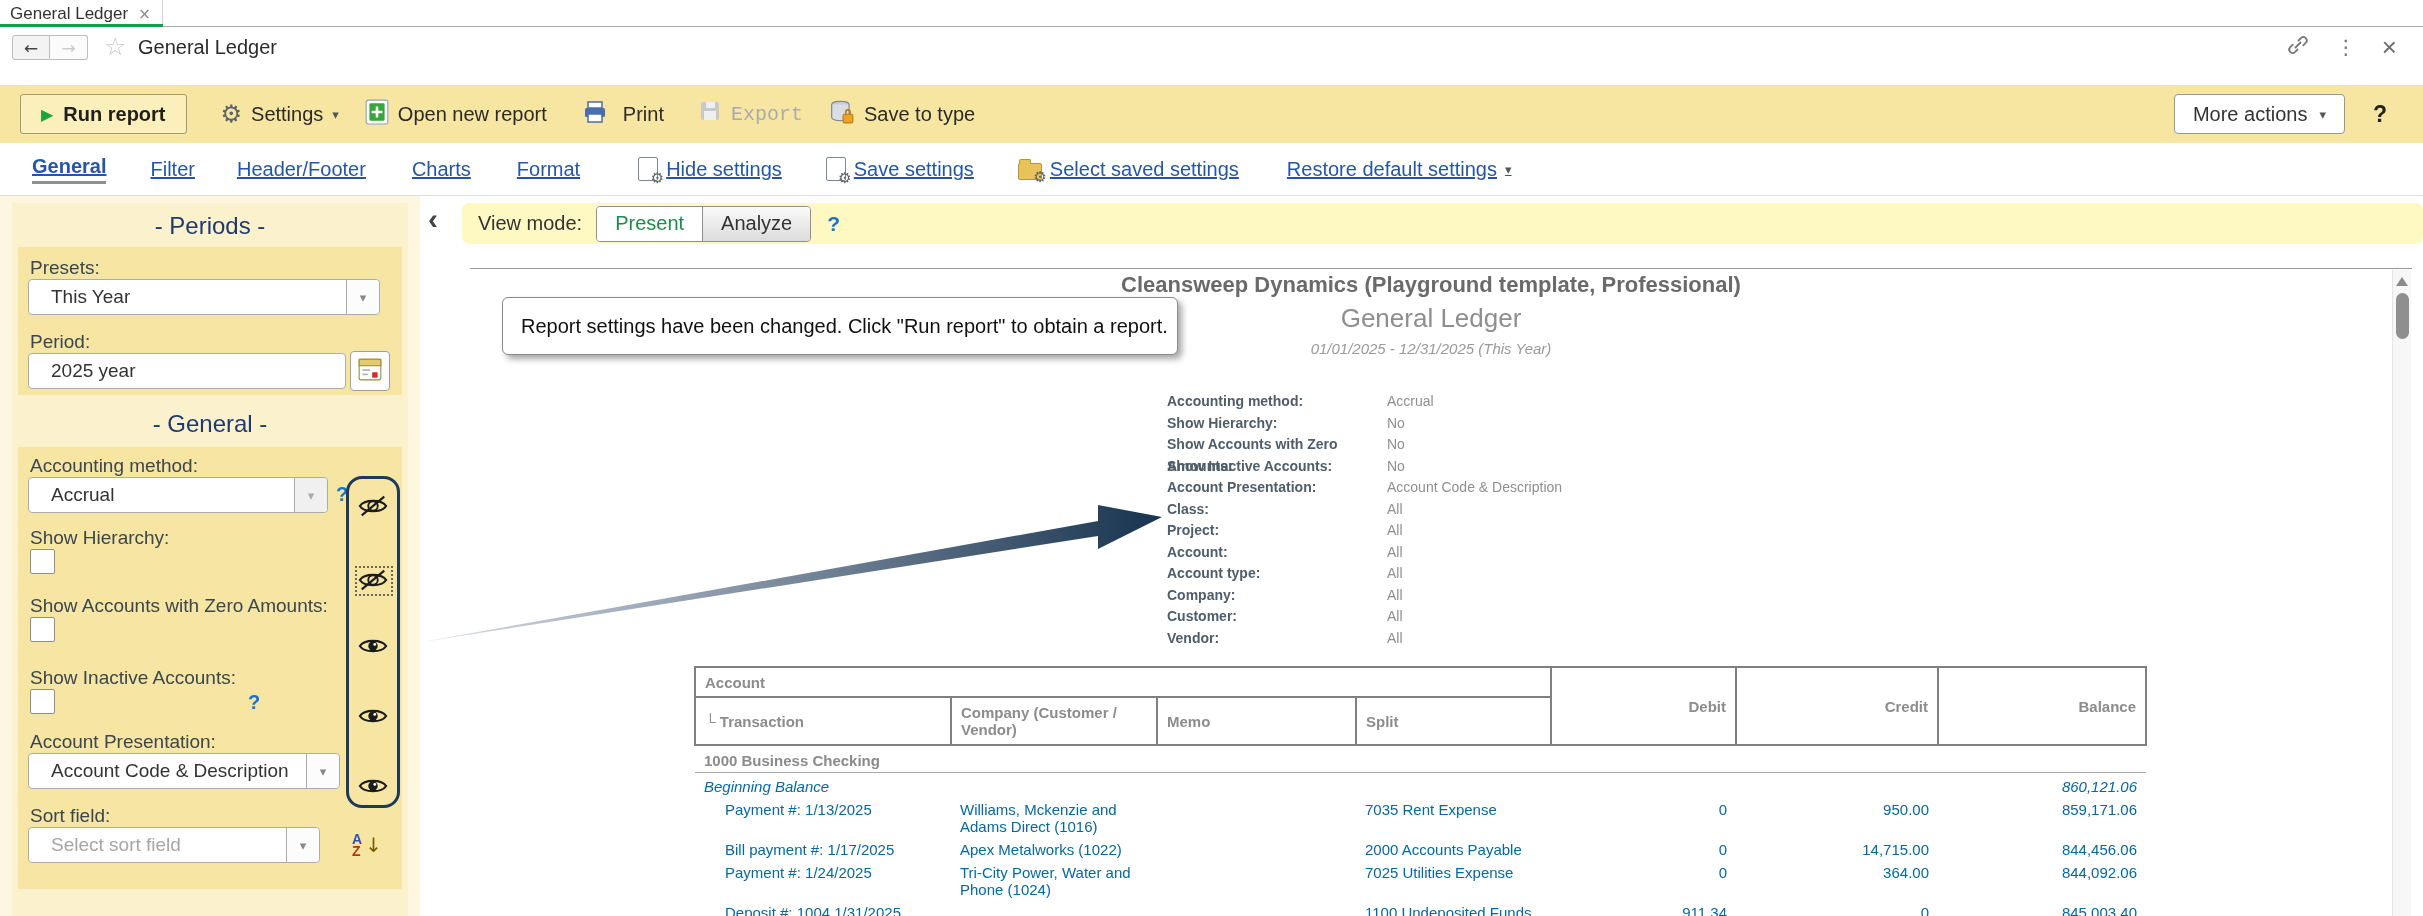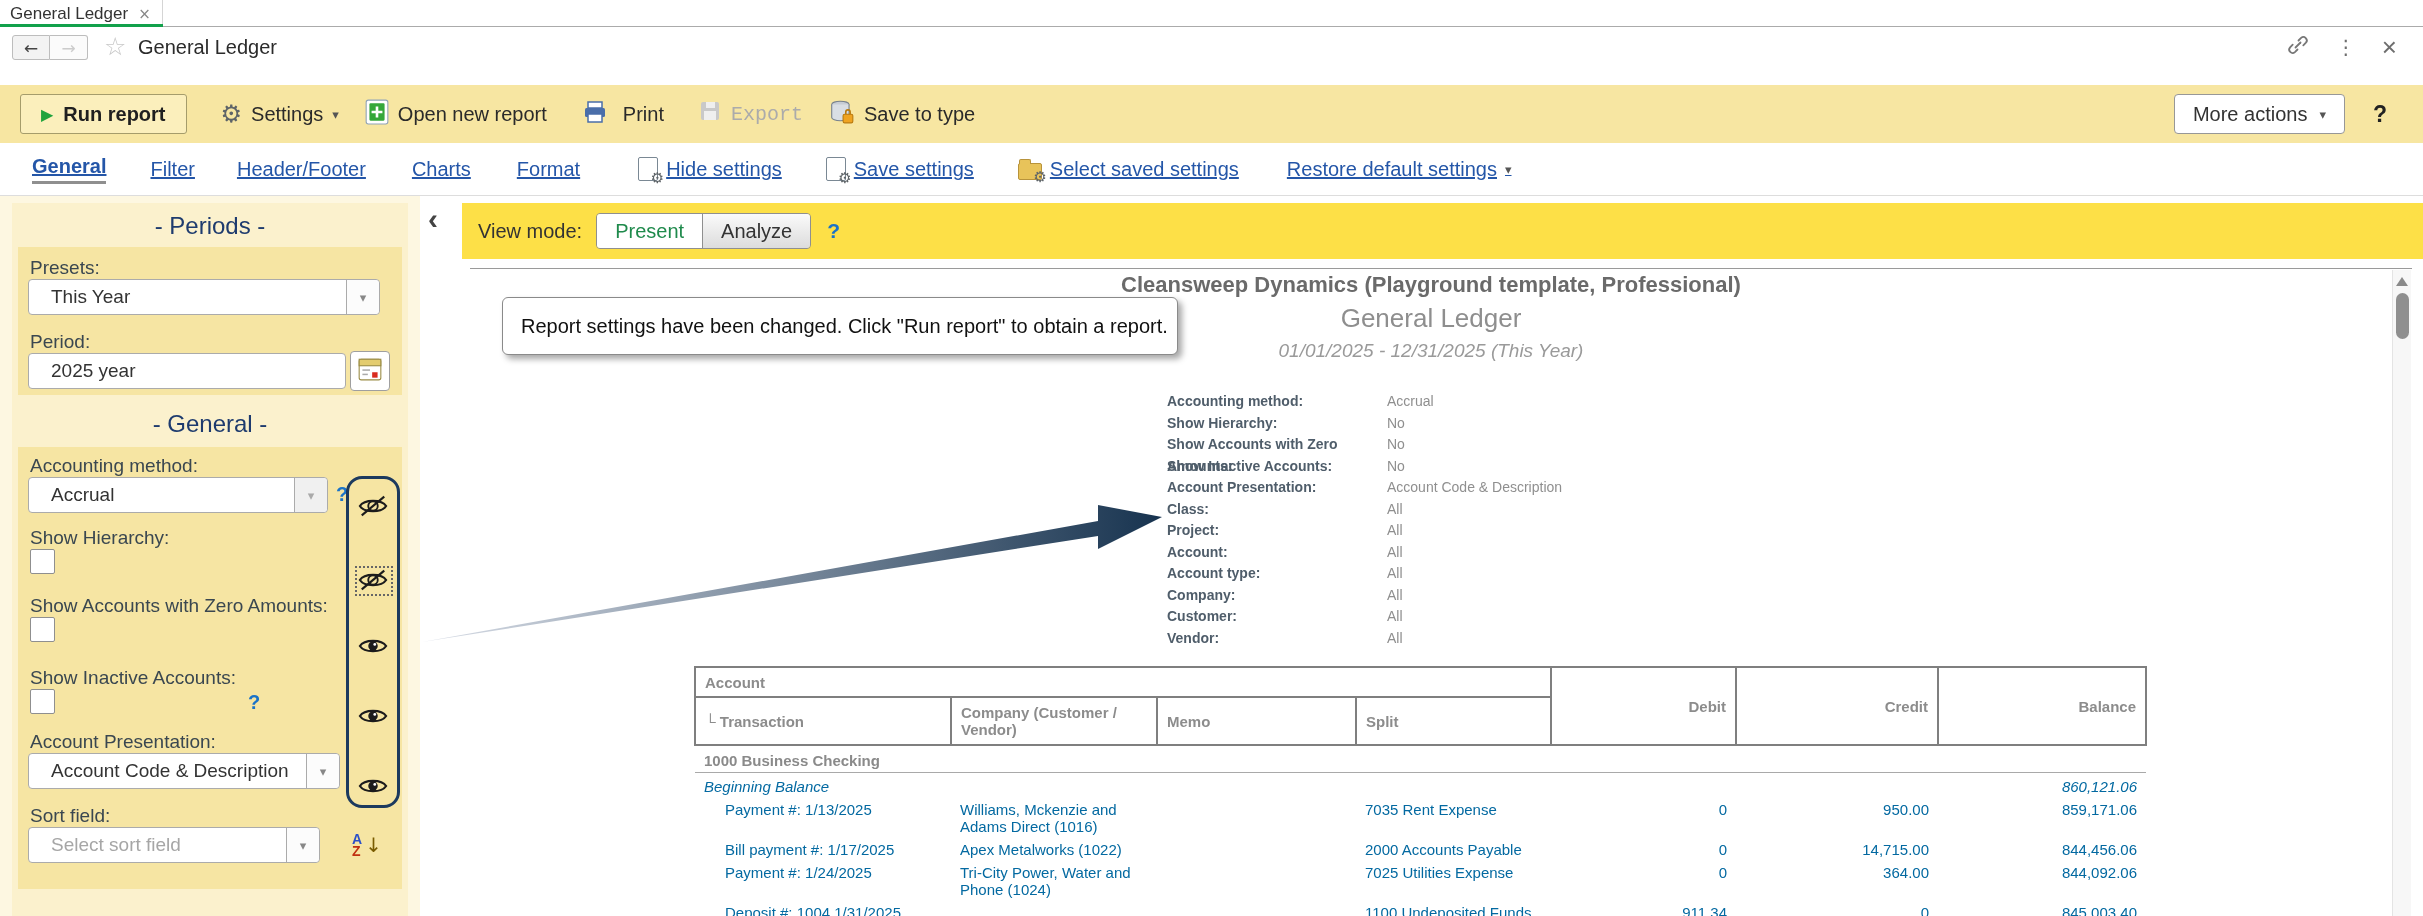--- a/index.html
+++ b/index.html
@@ -78,32 +78,32 @@
   .az-a{font-size:14px;font-weight:bold;color:#2B50C8;line-height:12px;}
   .az-z{font-size:14px;font-weight:bold;color:#C03010;line-height:12px;}
   .az-arr{font-size:20px;color:#7A5C00;font-family:"DejaVu Sans",sans-serif;}
   .eyecol{position:absolute;left:346px;top:280px;width:54px;height:332px;border:3px solid #1C3A5E;border-radius:16px;}
   .eyeslot{position:absolute;left:9px;width:32px;height:24px;}
   .eyeslot.focused{outline:2px dotted #666;outline-offset:1px;}
 
   
   #main{position:absolute;left:420px;top:196px;width:2003px;height:720px;background:#fff;overflow:hidden;}
   .collapse{position:absolute;left:8px;top:8px;font-size:30px;color:#444;line-height:30px;font-weight:bold;}
-  .viewbar{position:absolute;left:42px;top:7px;right:0;height:56px;background:#fde047;display:flex;align-items:center;}
+  .viewbar{position:absolute;left:42px;top:7px;right:0;height:41px;background:#fef9c3;display:flex;align-items:center;border-radius:7px;}
   .vm-label{margin-left:16px;font-size:20px;color:#333;}
   .seg{margin-left:14px;display:flex;border:1px solid #8F8F8F;border-radius:4px;overflow:hidden;height:36px;}
   .segbtn{padding:0 18px;display:flex;align-items:center;font-size:20px;}
   .segbtn.present{background:#fff;color:#1F8A4C;}
   .segbtn.analyze{background:linear-gradient(#FAFAFA,#DCDCDC);color:#333;border-left:1px solid #8F8F8F;}
   .vm-help{margin-left:16px;font-size:21px;font-weight:bold;color:#1A73C8;}
   .divider{position:absolute;left:50px;top:72px;width:1942px;height:1px;background:#9A9A9A;}
   .rhead{position:absolute;left:50px;top:76px;width:1922px;text-align:center;}
   .r-company{font-size:22px;font-weight:bold;color:#6A6A6A;margin:0;}
   .r-title{font-size:26px;color:#8E8E8E;margin:5px 0 0;}
-  .r-dates{font-size:19px;font-style:italic;color:#9A9A9A;margin:6px 0 0;}
+  .r-dates{font-size:15px;font-style:italic;color:#9A9A9A;margin:6px 0 0;}
   .notif{position:absolute;left:82px;top:101px;width:676px;height:58px;background:#fff;border:1px solid #8A8A8A;
     border-radius:6px;box-shadow:4px 4px 6px rgba(0,0,0,.35);display:flex;align-items:center;padding-left:18px;
     font-size:20px;color:#111;}
   .params{position:absolute;left:747px;top:195px;}
   .prow{display:flex;height:21.5px;font-size:14px;line-height:21.5px;}
   .plab{width:220px;font-weight:bold;color:#4F5D6A;}
   .pval{color:#8F8F8F;}
   .arrowsvg{position:absolute;left:0;top:0;width:800px;height:520px;pointer-events:none;}
 
   table.gl{position:absolute;left:274px;top:470px;width:1451px;border-collapse:collapse;table-layout:fixed;}

